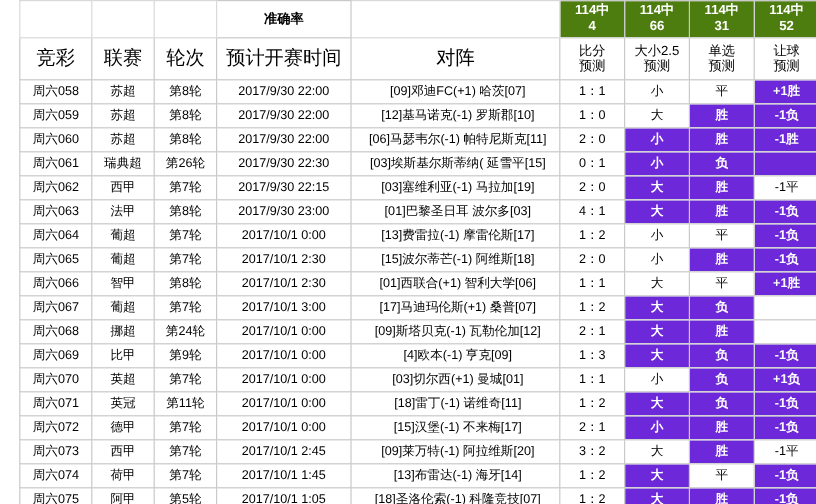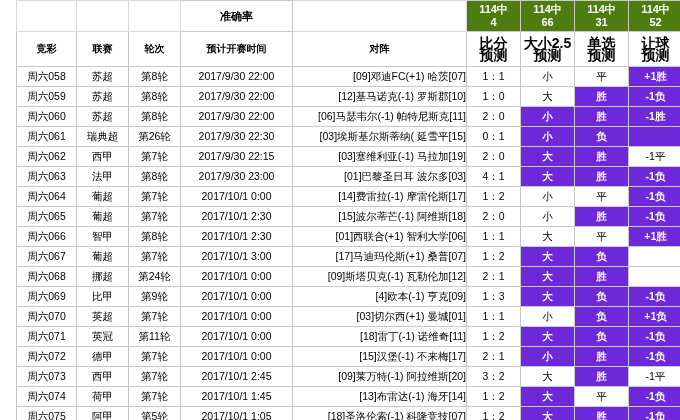--- a/index.html
+++ b/index.html
@@ -22,27 +22,27 @@
   .c5{width:54px;}
   .c6{width:54px;}
   .c7{width:54px;}
   .c8{width:54px;}
   .c9{width:40px;}
 
   
   .hdr-top td{height:30px;font-size:11px;line-height:13px;}
   .title-cell{font-size:14px;font-weight:bold;}
   .redhdr{background:#4d7c0f;color:#ffffff;font-weight:bold;font-size:11px;line-height:13px;}
-  .hdr-main td{height:34px;font-size:10px;font-weight:bold;line-height:14px;}
-  .hdr-main td.small{font-size:14px;font-weight:bold;line-height:12px;}
+  .hdr-main td{height:34px;font-size:16px;font-weight:normal;line-height:14px;}
+  .hdr-main td.small{font-size:11px;font-weight:normal;line-height:12px;}
   .col-title{font-size:14px;font-weight:bold;}
 
   
   tbody td{height:19px;font-size:10.5px;line-height:19px;}
-  .matchcell{text-align:right;padding-left:4px;font-size:10.5px;}
+  .matchcell{text-align:center;padding-left:4px;font-size:10.5px;}
   .red{background:#6d28d9;color:#ffffff;font-weight:bold;}
   .bold{font-weight:normal;}
   .toprow-blank{border:1px solid #d9d9d9;background:#fff;}
 </style>
 </head>
 <body>
 
 <div class="sheet">
 <table>
   <colgroup>
@@ -181,21 +181,21 @@
           <td class="red">大</td>
           <td class="red">胜</td>
           <td class="red">-1负</td>
           <td>6：2</td>
         </tr>
         <tr>
           <td class="bold">周六064</td>
           <td>葡超</td>
           <td>第7轮</td>
           <td>2017/10/1 0:00</td>
-          <td class="matchcell">[14]费雷拉(-1)      摩雷伦斯[17]</td>
+          <td class="matchcell">[13]费雷拉(-1)      摩雷伦斯[17]</td>
           <td>1：2</td>
           <td>小</td>
           <td>平</td>
           <td class="red">-1负</td>
           <td>0：1</td>
         </tr>
         <tr>
           <td class="bold">周六065</td>
           <td>葡超</td>
           <td>第7轮</td>

